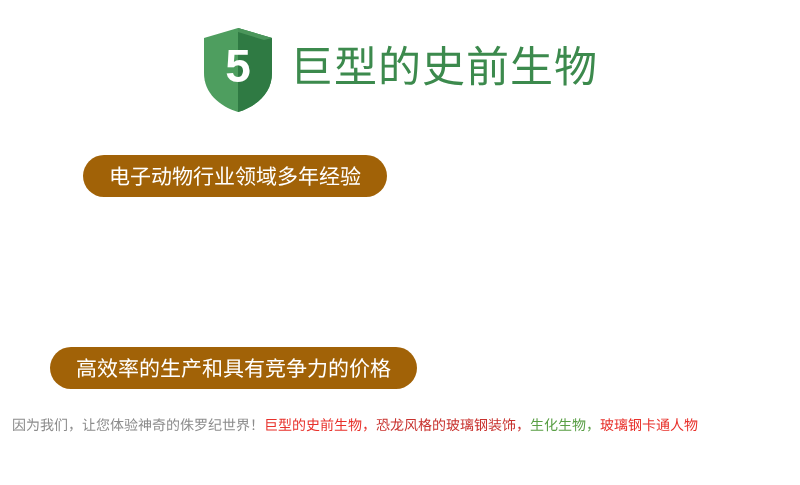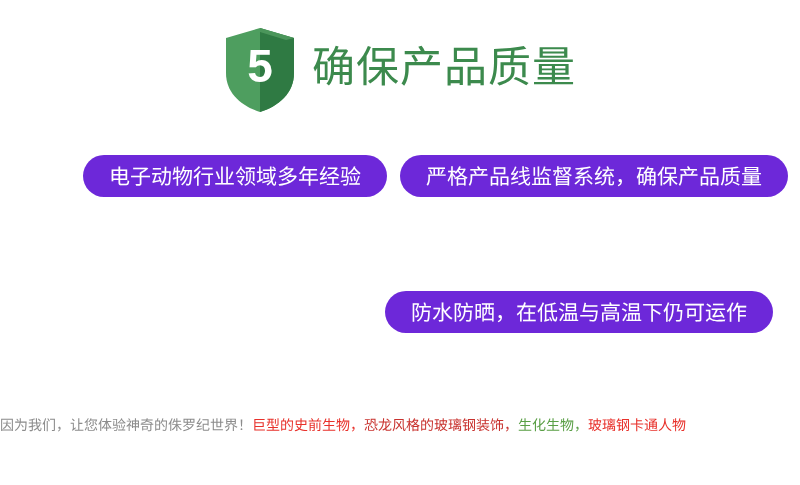--- a/index.html
+++ b/index.html
@@ -64,21 +64,21 @@
   
   .pill-area {
     position: absolute;
     left: 0;
     top: 0;
     width: 800px;
     height: 485px;
   }
   .pill {
     position: absolute;
-    background: #6d28d9;
+    background: #a16207;
     color: #ffffff;
     border-radius: 999px;
     font-size: 21px;
     line-height: 1;
     white-space: nowrap;
     display: flex;
     align-items: center;
     justify-content: center;
     padding: 0 26px;
     height: 42px;
@@ -86,21 +86,21 @@
   }
   .pill-0 { left: 83px;  top: 155px; }
   .pill-1 { left: 400px; top: 155px; }
   .pill-2 { left: 25px;  top: 233px; }
   .pill-3 { left: 385px; top: 291px; }
   .pill-4 { left: 50px;  top: 347px; }
 
   
   .footer {
     position: absolute;
-    left: 0;
+    left: 12px;
     top: 414px;
     width: 651px;
     text-align: left;
     font-size: 14px;
     line-height: 22px;
     color: #8c8c8c;
   }
   .footer-line {
     white-space: nowrap;
   }
@@ -116,26 +116,25 @@
 
   <div class="shield">
     <svg width="72" height="86" viewBox="0 0 72 86" aria-hidden="true">
       <path d="M36 1 L70 11 L70 46 C70 66 55 79 36 85 C17 79 2 66 2 46 L2 11 Z" fill="#4e9e5f"></path>
       <path d="M36 1 L70 11 L70 46 C70 66 55 79 36 85 Z" fill="#2f7a43"></path>
       <path d="M36 1 L70 11 L62 13 L36 5 Z" fill="#63ad6f" opacity="0.55"></path>
     </svg>
     <div class="shield-number">5</div>
   </div>
 
-  <div class="header-title">确保产品质量</div>
+  <div class="header-title">巨型的史前生物</div>
 </div>
 
 <div class="pill-area">
   <div class="pill pill-0">电子动物行业领域多年经验</div>
-  <div class="pill pill-1">严格产品线监督系统，确保产品质量</div>
-  <div class="pill pill-3">防水防晒，在低温与高温下仍可运作</div>
+  <div class="pill pill-4">高效率的生产和具有竞争力的价格</div>
 </div>
 
 <div class="footer">
   <div class="footer-line">
     <span class="seg-gray">因为我们，让您体验神奇的侏罗纪世界！</span><span class="seg-red">巨型的史前生物，</span><span class="seg-dred">恐龙风格的玻璃钢装饰，</span><span class="seg-green">生化生物，</span><span class="seg-red">玻璃钢卡通人物</span>
   </div>
 </div>
 
 </body></html>

